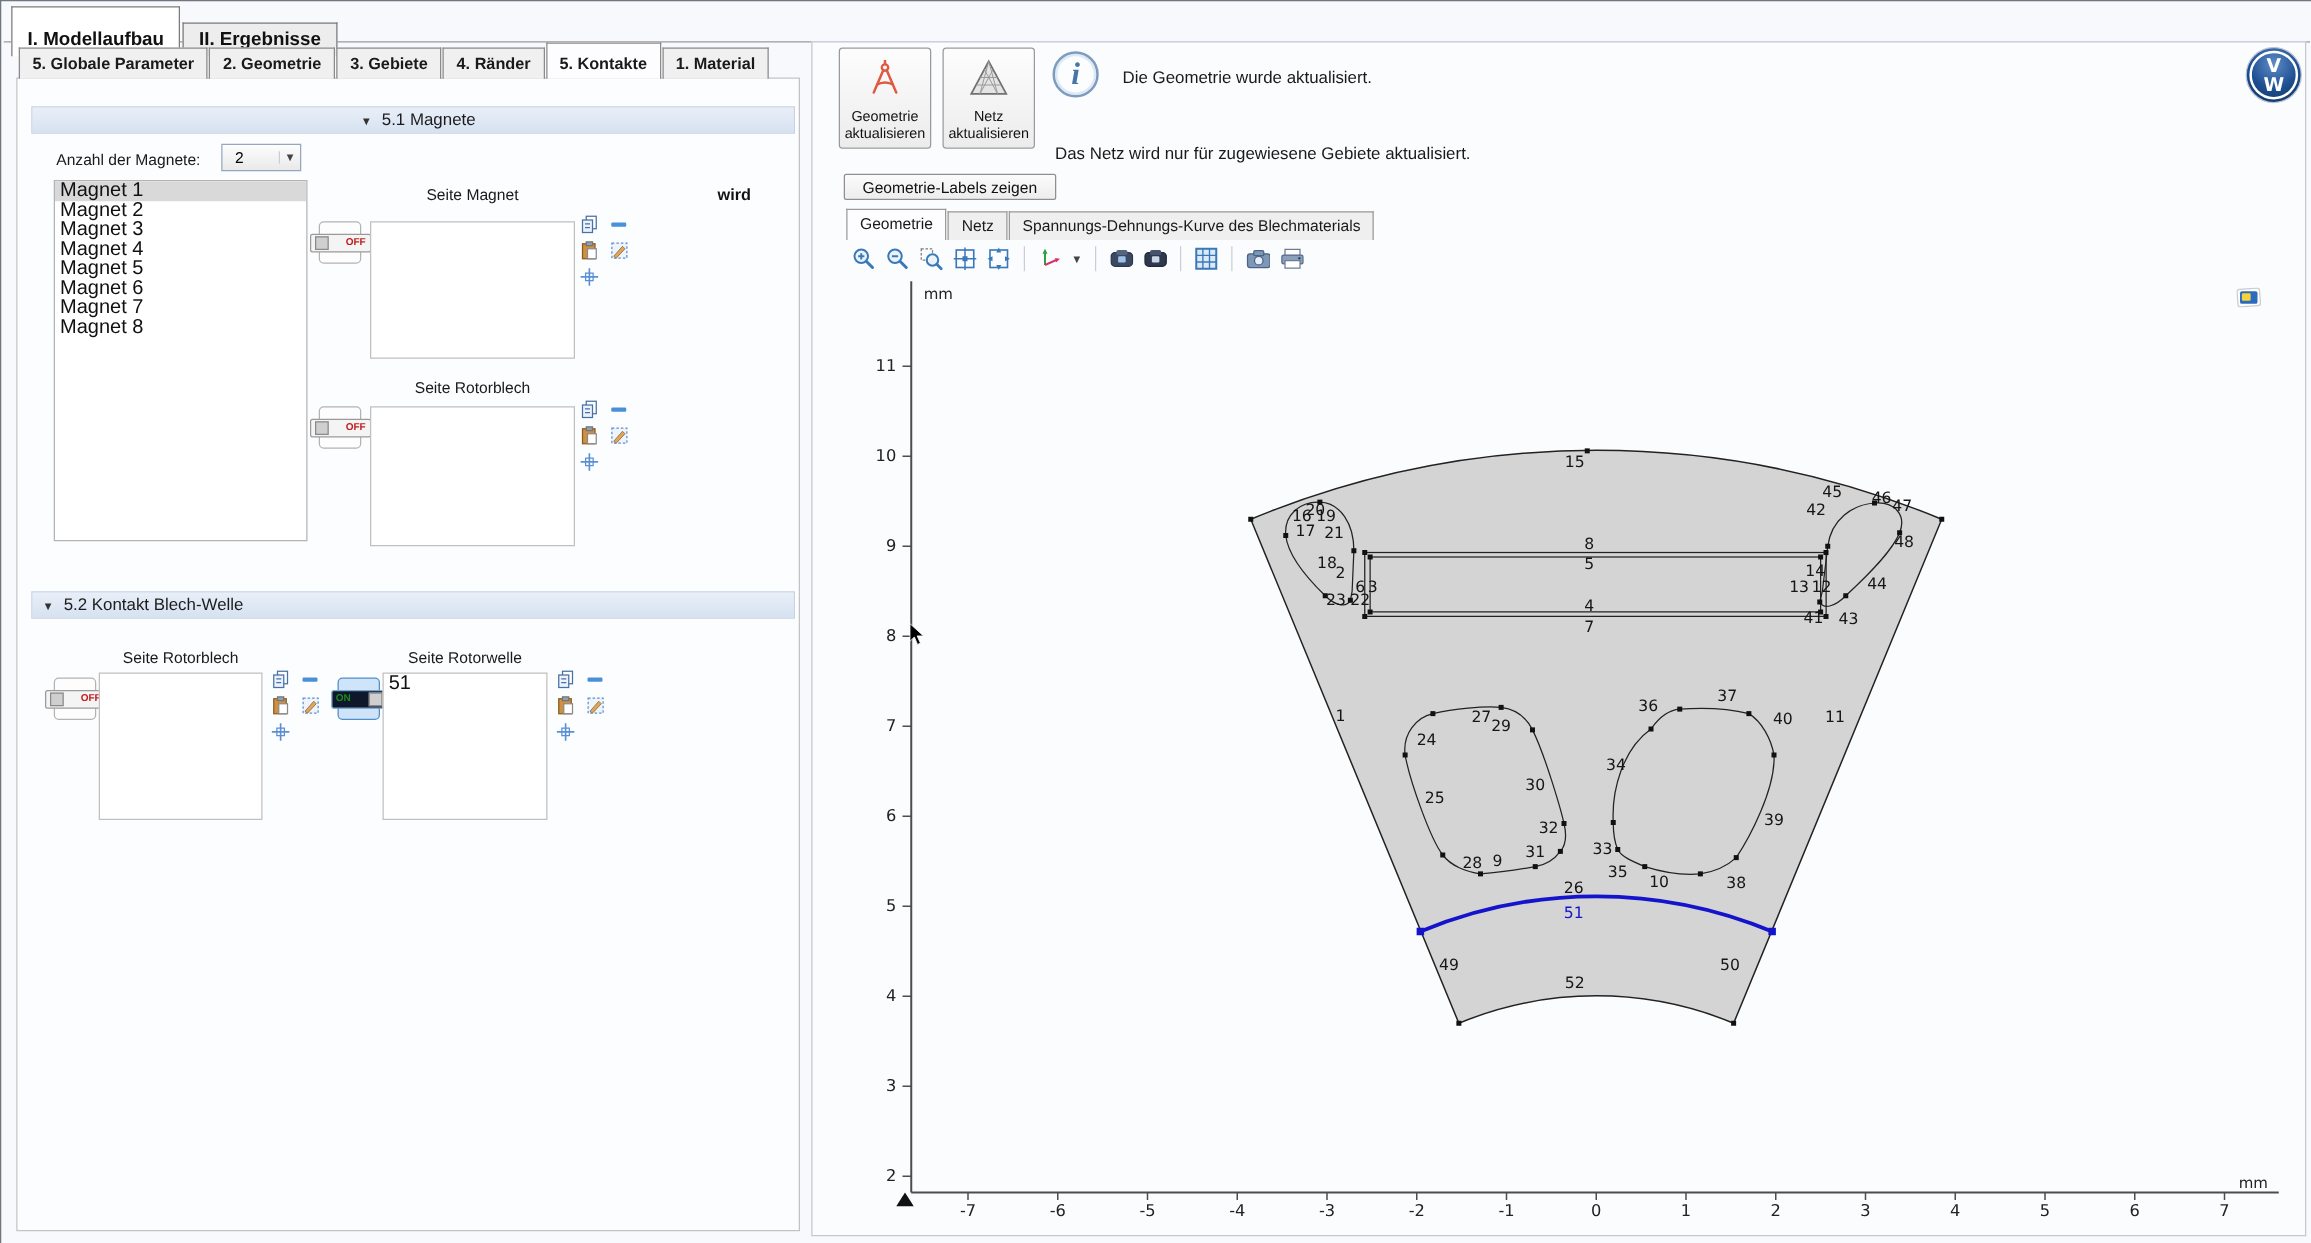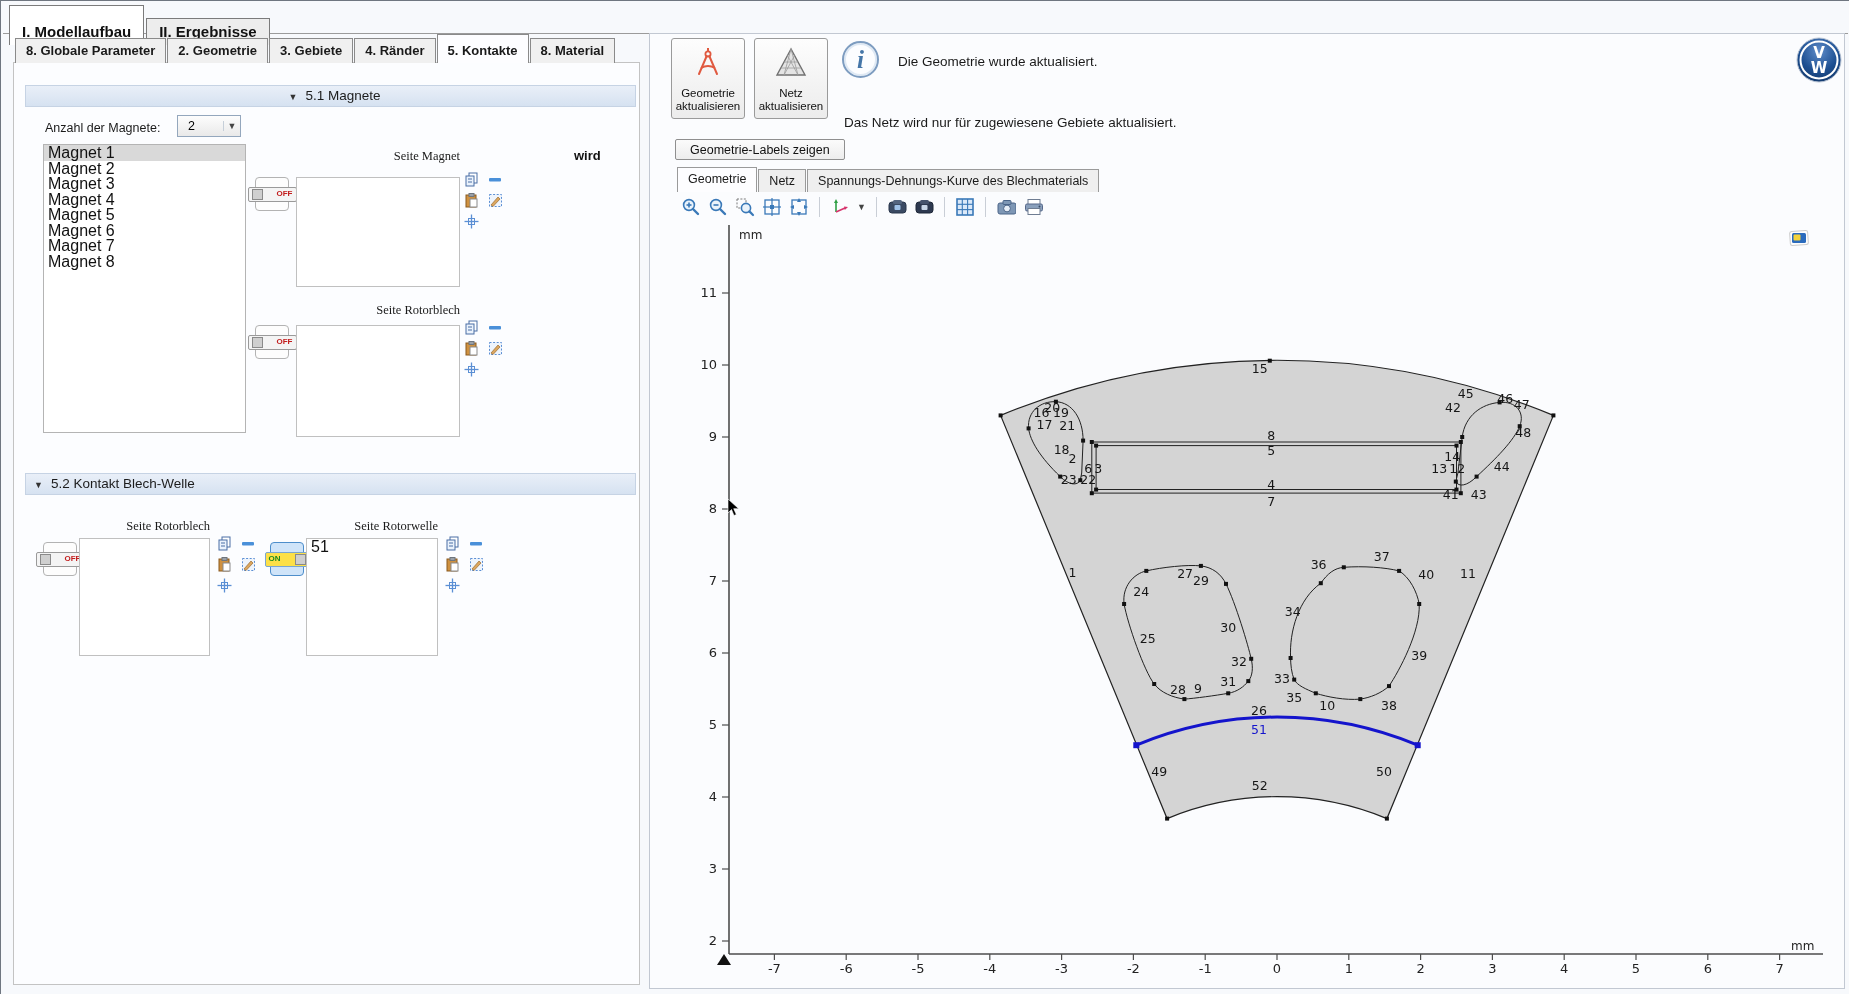--- a/index.html
+++ b/index.html
@@ -21,29 +21,29 @@
   .sechdr .arr{font-size:9px;color:#333;margin-right:8px;}
   .lbl{font-size:12.5px;color:#1a1a1a;}
   .combo{width:64px;height:22px;border:1px solid #94a7bd;background:linear-gradient(#fdfdfd,#e9e9e9);
     font-size:12.5px;display:flex;align-items:center;box-sizing:border-box;}
   .combo .val{flex:1;padding-left:10px;}
   .combo .car{width:16px;text-align:center;font-size:9px;color:#444;border-left:1px solid #c6cfd9;}
   .listbox{border:1px solid #b4b4b4;background:#fff;overflow:hidden;}
   .litem{height:15.5px;line-height:15.5px;font-size:16px;padding-left:4px;color:#111;}
   .litem.sel{background:#d9d9d9;}
   .grpbox{border:1px solid #c0c0c0;background:#fff;box-sizing:border-box;}
-  .grplbl{font-size:12.5px;color:#1a1a1a;text-align:right;font-family:Liberation Serif, serif;}
+  .grplbl{font-size:12.5px;color:#1a1a1a;text-align:center;}
   .toggle{width:34px;height:34px;border:1px solid #b3b3b3;border-radius:4px;background:#fdfdfd;
     display:flex;align-items:center;justify-content:center;box-sizing:border-box;}
   .toggle .pill{display:flex;gap:14px;border:1px solid #9a9a9a;background:#f4f4f4;
     padding:1px 3px;border-radius:2px;}
   .toggle .sq{width:9px;height:9px;background:#cfcfcf;border:1px solid #8a8a8a;}
   .toggle .offtx{font-size:8px;font-weight:bold;color:#c21d1d;}
   .toggle.on{background:#cfe4f9;border:1px solid #4d8ecb;}
-  .toggle.on .pill{background:#fde047;border-color:#7aa6cf;}
+  .toggle.on .pill{background:#0f172a;border-color:#7aa6cf;}
   .toggle .ontx{font-size:8px;font-weight:bold;color:#1c8a1c;}
   .sideicons{display:grid;grid-template-columns:24px 24px;grid-auto-rows:21px;align-items:center;justify-items:center;}
   .aktiv{font-size:13px;font-weight:bold;color:#111;}
   
   .panelR{left:648px;top:32px;width:1194px;height:954px;background:#fbfcfe;border:1px solid #c2c8d2;z-index:1;}
   .bigbtn{width:74px;height:81px;border:1px solid #9a9a9a;border-radius:3px;background:linear-gradient(#fdfdfd,#ececec);
     display:flex;flex-direction:column;align-items:center;justify-content:flex-start;padding-top:6px;box-sizing:border-box;}
   .bigbtn .cap{font-size:11.5px;color:#111;text-align:center;line-height:13px;margin-top:4px;}
   .infocirc{width:37px;height:37px;border-radius:50%;border:2px solid #7d9cc0;box-shadow:inset 0 0 0 2px #dfe9f4;
     color:#4576a8;font-family:"Liberation Serif",serif;font-style:italic;font-weight:bold;font-size:25px;
@@ -64,21 +64,21 @@
   svg text{font-family:"DejaVu Sans",sans-serif;}
 </style>
 </head>
 <body>
 
 <div class="window">
   <div class="toprule"></div>
   <div class="abs" style="left:8px;top:4px;z-index:3;" id="maintabs"><span class="maintab act">I. Modellaufbau</span><span class="maintab">II. Ergebnisse</span></div>
 
   <div class="abs panelL"></div>
-  <div class="abs" style="left:14px;top:33px;z-index:4;" id="subtabs"><span class="subtab">8. Globale Parameter</span><span class="subtab">2. Geometrie</span><span class="subtab">3. Gebiete</span><span class="subtab">4. Ränder</span><span class="subtab act">5. Kontakte</span><span class="subtab">8. Material</span></div>
+  <div class="abs" style="left:14px;top:33px;z-index:4;" id="subtabs"><span class="subtab">5. Globale Parameter</span><span class="subtab">2. Geometrie</span><span class="subtab">3. Gebiete</span><span class="subtab">4. Ränder</span><span class="subtab act">5. Kontakte</span><span class="subtab">1. Material</span></div>
 
   <div class="abs sechdr" style="left:24px;top:84px;width:601px;z-index:3;text-align:center;">
     <span class="arr">▼</span><span>5.1 Magnete</span>
   </div>
 
   <div class="abs lbl" style="left:44px;top:120px;z-index:3;">Anzahl der Magnete:</div>
   <div class="abs combo" style="left:176px;top:114px;z-index:3;">
     <span class="val">2</span>
     <span class="car">▼</span>
   </div>

